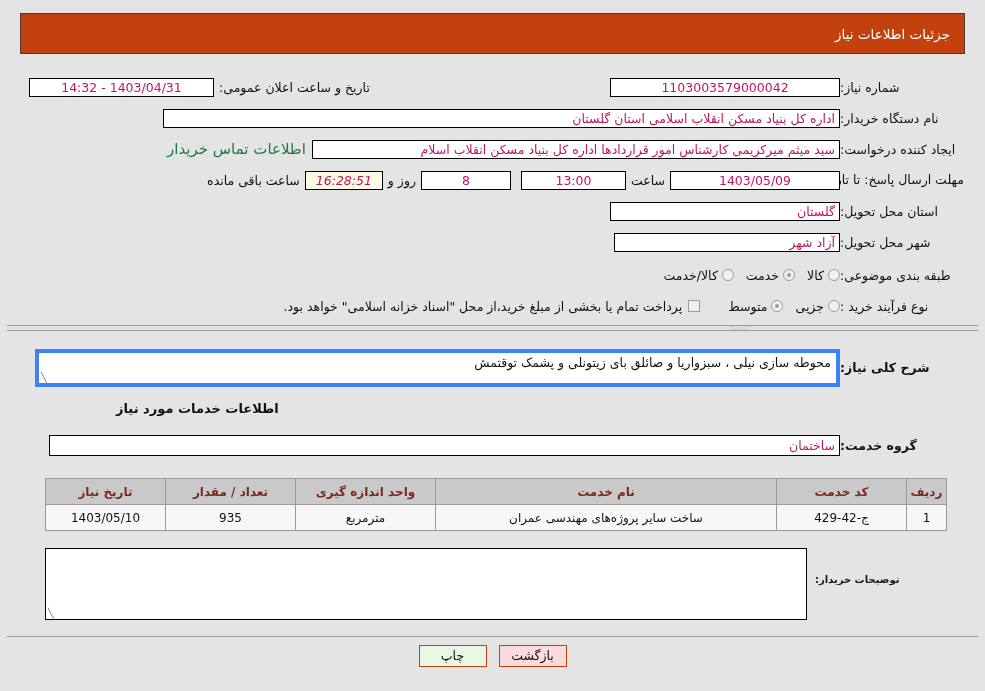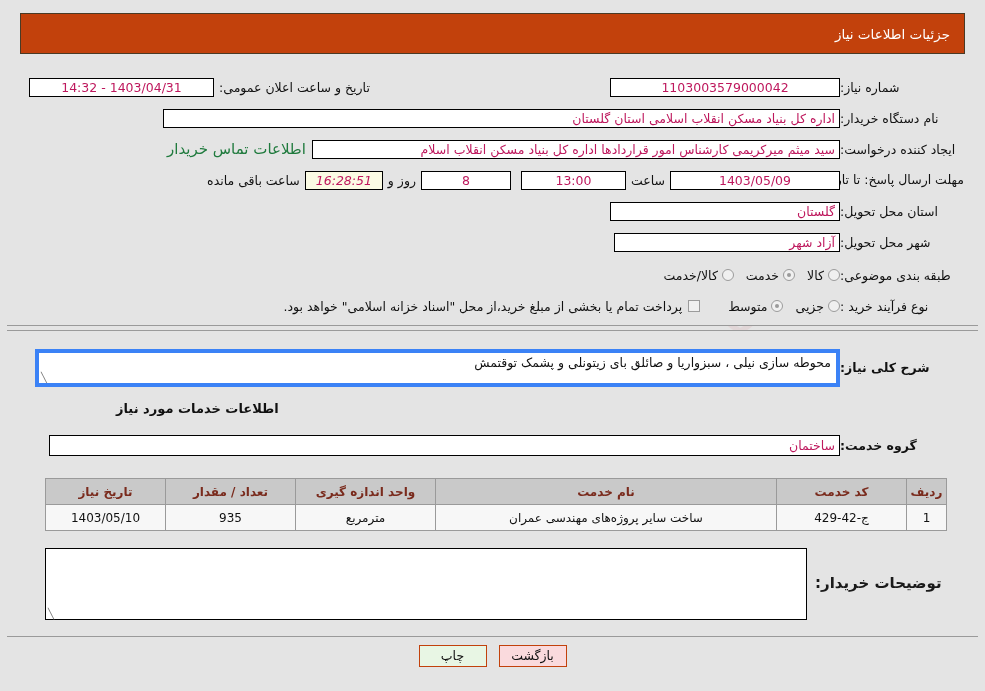--- a/index.html
+++ b/index.html
@@ -187,21 +187,21 @@
     left: 45px; top: 548px;
     width: 902px;
     display: flex;
     align-items: flex-start;
     justify-content: flex-start;
   }
   .notes-lbl {
     width: 140px;
     text-align: left;
     font-weight: bold;
-    font-size: 15px;
+    font-size: 10px;
     padding-left: 8px;
     padding-top: 26px;
   }
   .notes-box {
     flex: 1 1 auto;
     height: 72px;
     background: #fff;
     border: 1px solid #000;
     position: relative;
   }

